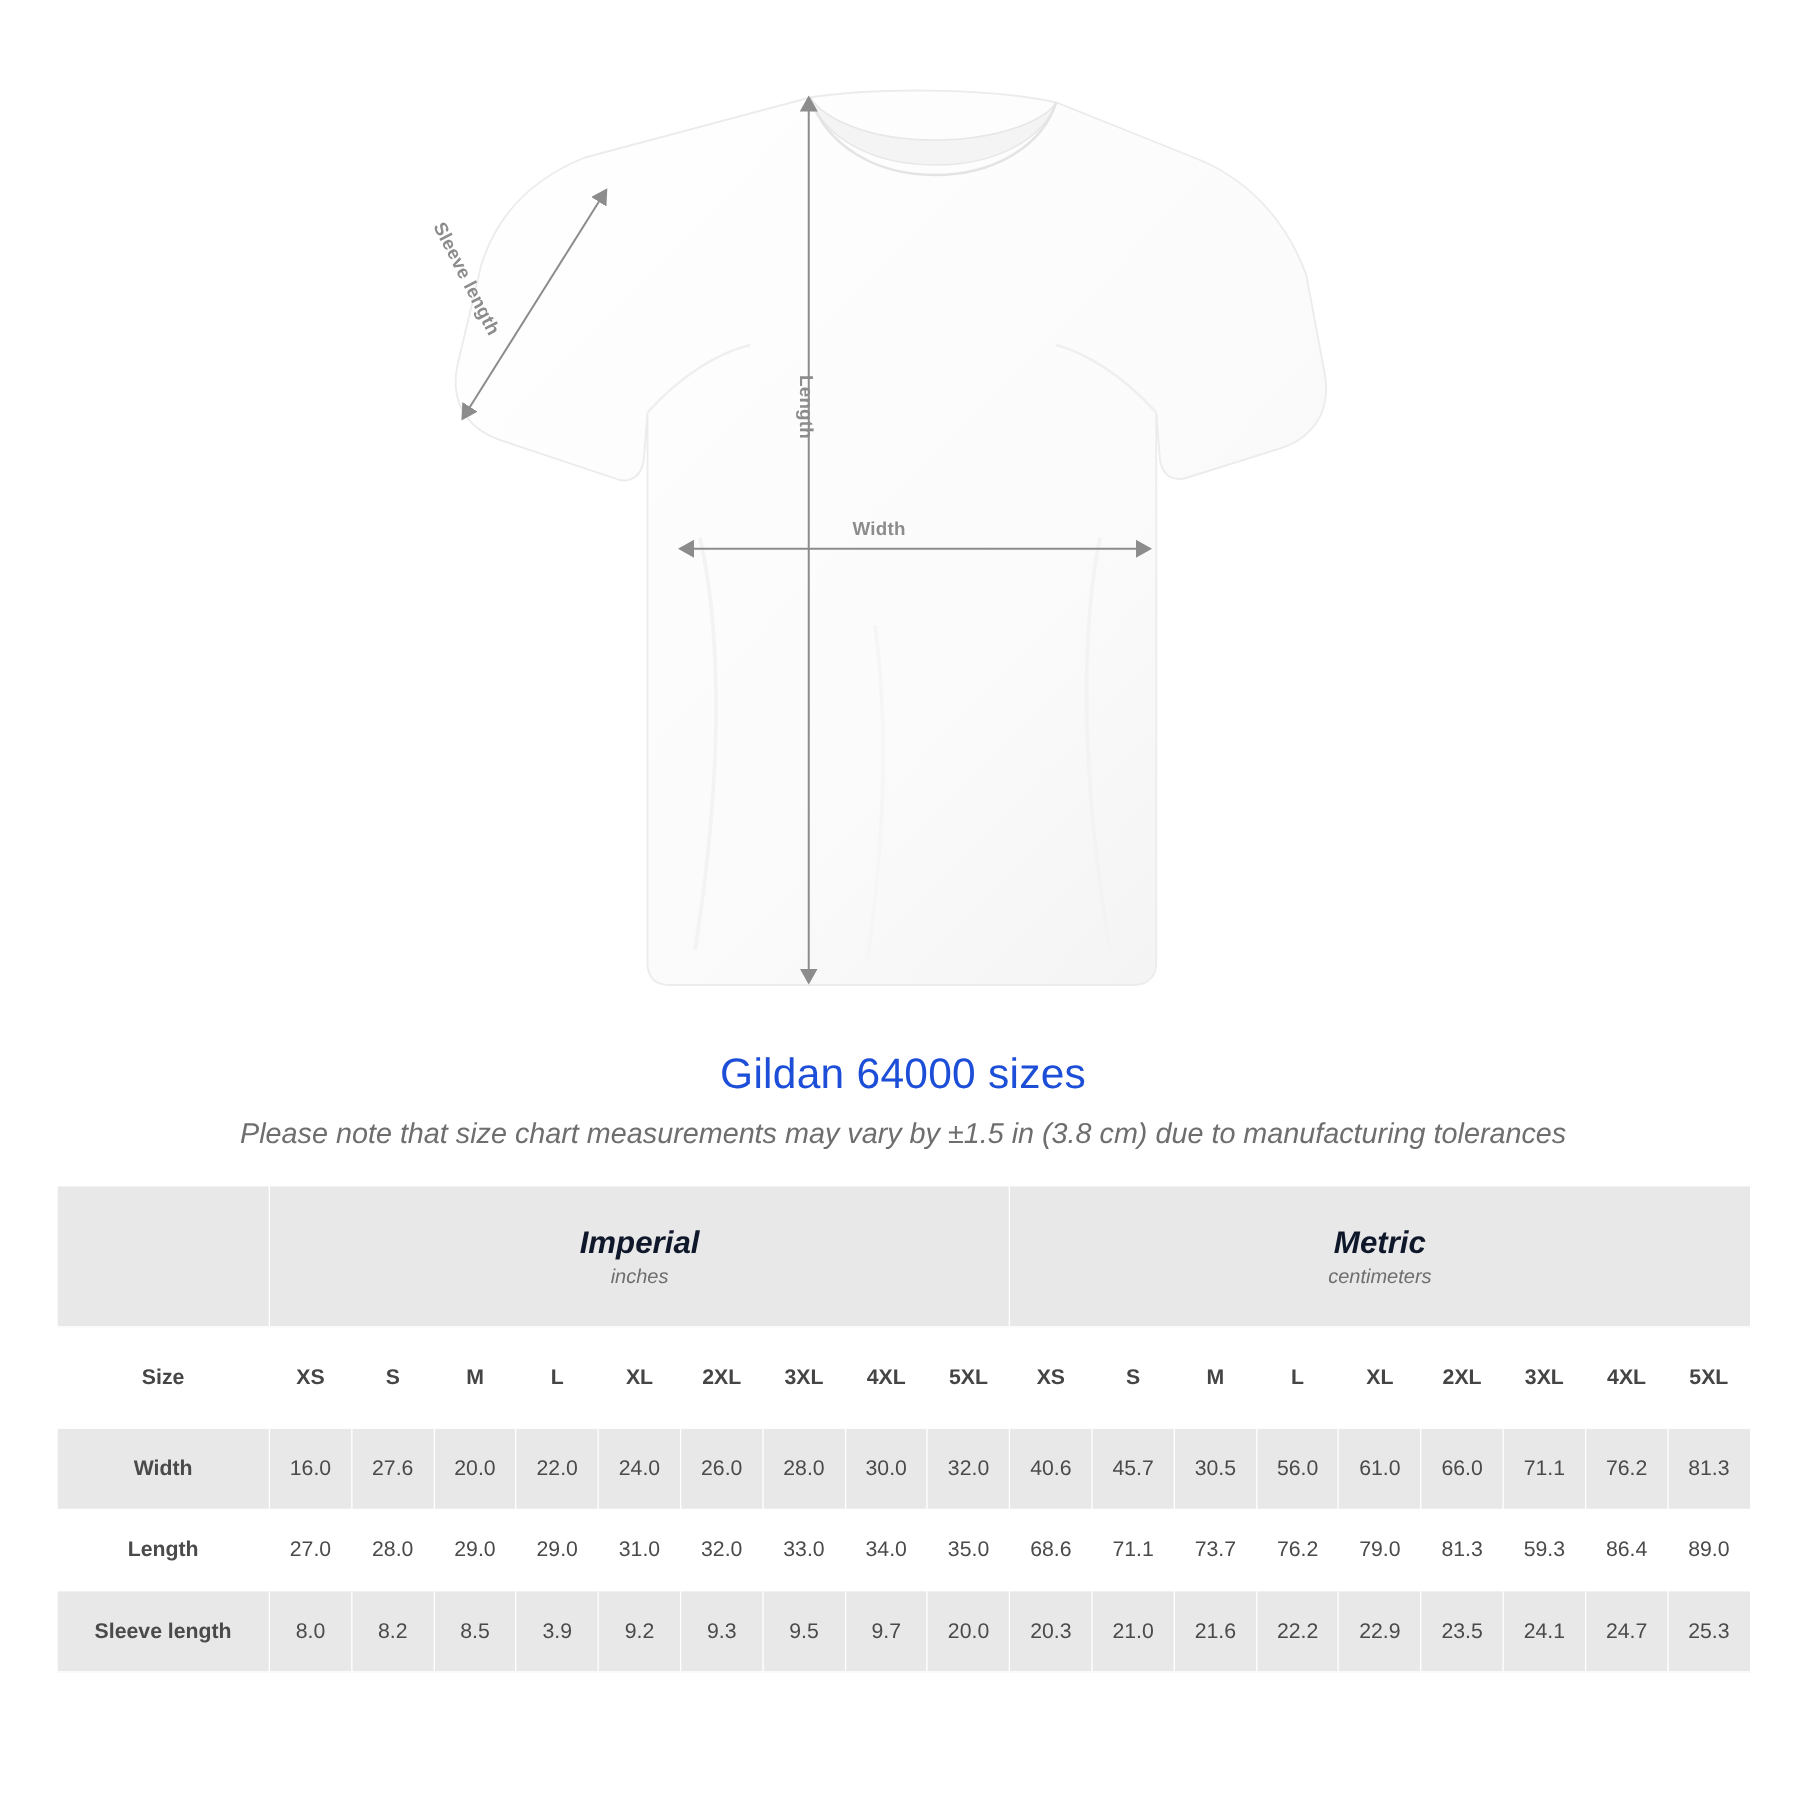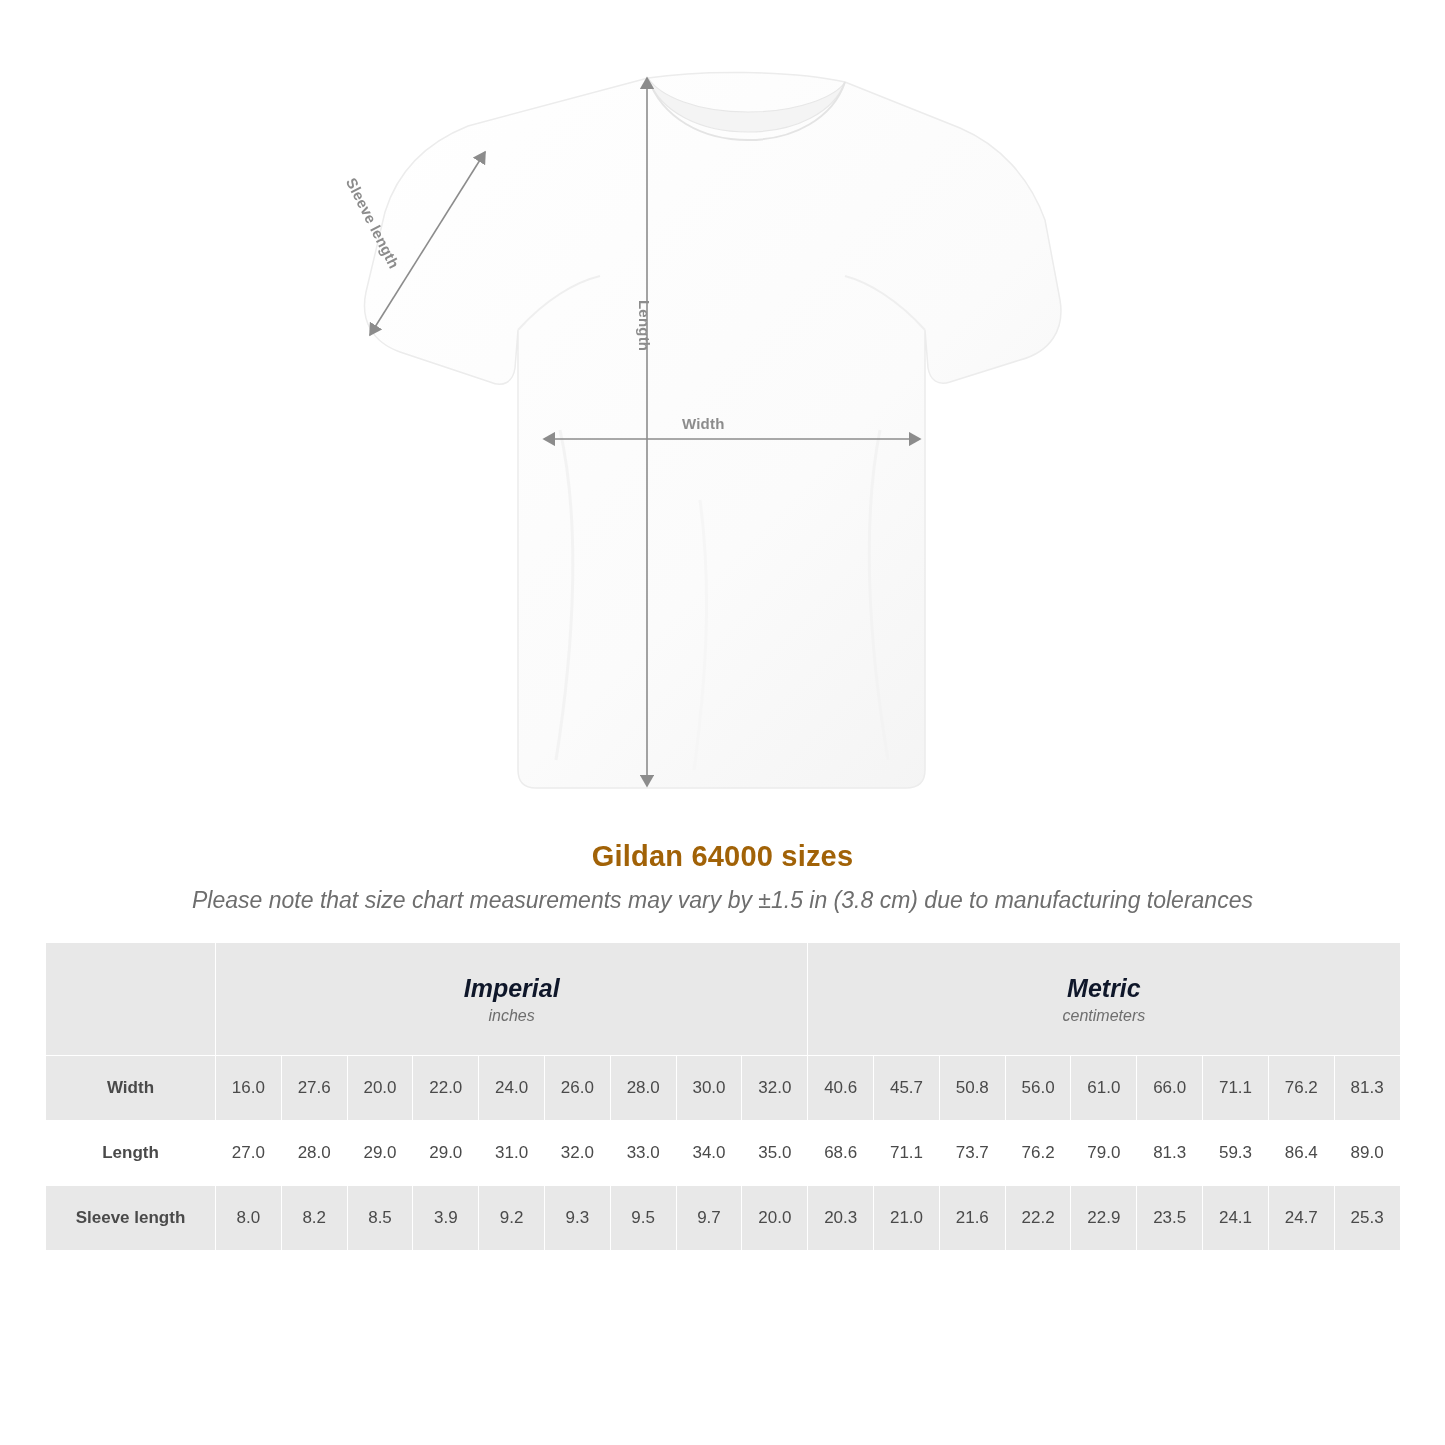--- a/index.html
+++ b/index.html
@@ -58,23 +58,23 @@
     left: 682px;
     top: 415px;
   }
 
   
   .title-block {
     text-align: center;
     margin-top: 10px;
   }
   .chart-title {
-    font-size: 29px;
-    font-weight: bold;
-    color: #a16207;
+    font-size: 34px;
+    font-weight: normal;
+    color: #1d4ed8;
     margin: 0 0 14px 0;
     letter-spacing: 0.2px;
   }
   .chart-note {
     font-size: 23px;
     font-style: italic;
     color: #6e6e6e;
     margin: 0;
   }
 
@@ -240,35 +240,56 @@
           <td class="unit-head" colspan="9">
             <div class="unit-name">Imperial</div>
             <div class="unit-sub">inches</div>
           </td>
           <td class="unit-head" colspan="9">
             <div class="unit-name">Metric</div>
             <div class="unit-sub">centimeters</div>
           </td>
         </tr>
 
+        <tr class="row-head">
+          <td class="rowlabel">Size</td>
+          <td>XS</td>
+          <td>S</td>
+          <td>M</td>
+          <td>L</td>
+          <td>XL</td>
+          <td>2XL</td>
+          <td>3XL</td>
+          <td>4XL</td>
+          <td>5XL</td>
+          <td>XS</td>
+          <td>S</td>
+          <td>M</td>
+          <td>L</td>
+          <td>XL</td>
+          <td>2XL</td>
+          <td>3XL</td>
+          <td>4XL</td>
+          <td>5XL</td>
+        </tr>
 
         <tr class="shade">
           <td class="rowlabel">Width</td>
           <td>16.0</td>
           <td>27.6</td>
           <td>20.0</td>
           <td>22.0</td>
           <td>24.0</td>
           <td>26.0</td>
           <td>28.0</td>
           <td>30.0</td>
           <td>32.0</td>
           <td>40.6</td>
           <td>45.7</td>
-          <td>50.8</td>
+          <td>30.5</td>
           <td>56.0</td>
           <td>61.0</td>
           <td>66.0</td>
           <td>71.1</td>
           <td>76.2</td>
           <td>81.3</td>
         </tr>
 
         <tr class="plain">
           <td class="rowlabel">Length</td>

